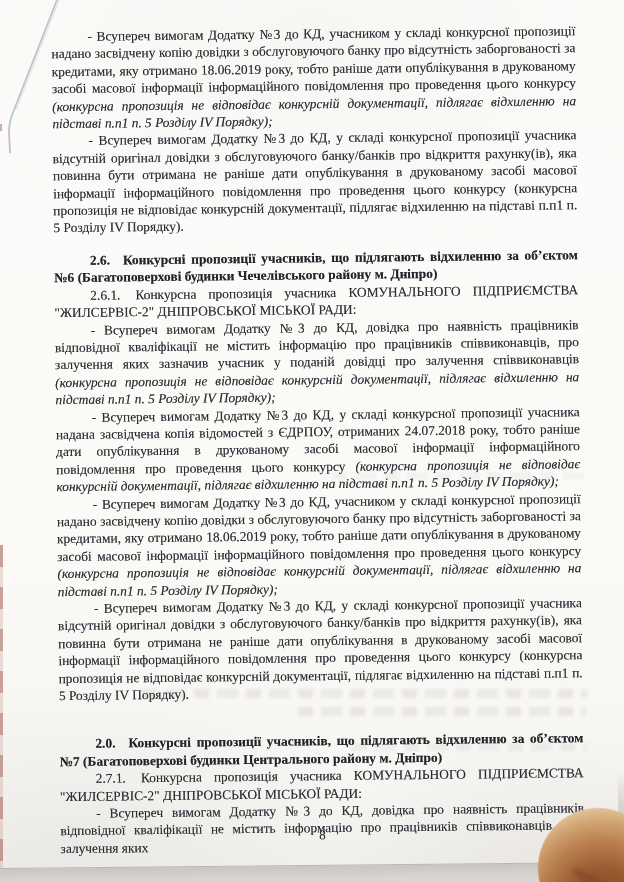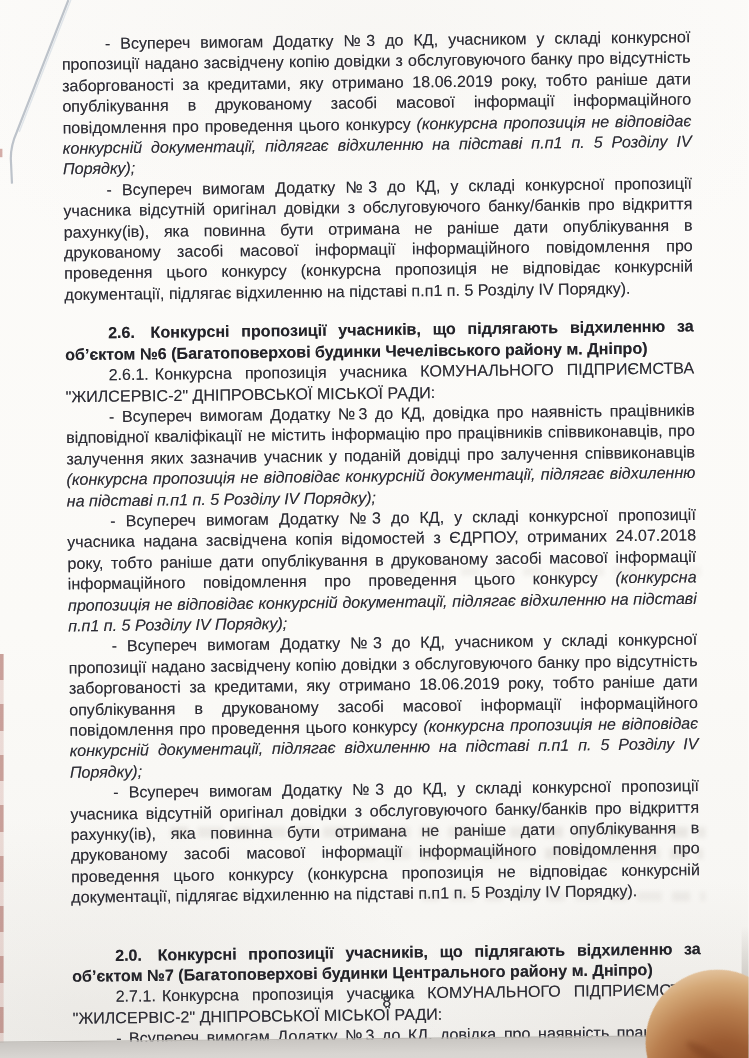--- a/index.html
+++ b/index.html
@@ -9,21 +9,21 @@
     height: 882px;
     overflow: hidden;
     background: #ffffff;
   }
   .page {
     position: relative;
     width: 624px;
     height: 882px;
     overflow: hidden;
     background: linear-gradient(180deg, #fcfbf9 0%, #fbfaf7 60%, #f6f5f2 92%, #f1f0ed 100%);
-    font-family: Liberation Sans, sans-serif;
+    font-family: Liberation Serif, serif;
   }
   
   .page::before {
     content: "";
     position: absolute;
     inset: 0;
     background:
       radial-gradient(420px 240px at 12% 96%, rgba(210,205,198,0.25), rgba(210,205,198,0) 70%),
       radial-gradient(380px 200px at 92% 99%, rgba(205,198,190,0.28), rgba(205,198,190,0) 70%),
       radial-gradient(500px 300px at 50% 4%, rgba(235,233,228,0.25), rgba(235,233,228,0) 75%);
@@ -46,21 +46,21 @@
   .content p {
     margin: 0;
     text-indent: 36px;
   }
   .it { font-style: italic; }
   .heading {
     font-weight: bold;
     color: #232329;
   }
   .heading .hnum { margin-right: 13px; margin-top: 41px; }
-  .clause .cnum { margin-right: 5px; }
+  .clause .cnum { margin-right: 15px; }
   .gap-26 { margin-top: 15px !important; }
   .gap-27 { margin-top: 31px !important; }
 
   .pagenum {
     position: absolute;
     left: 0;
     right: 0;
     top: 801px;
     text-align: center;
     text-indent: 0;

